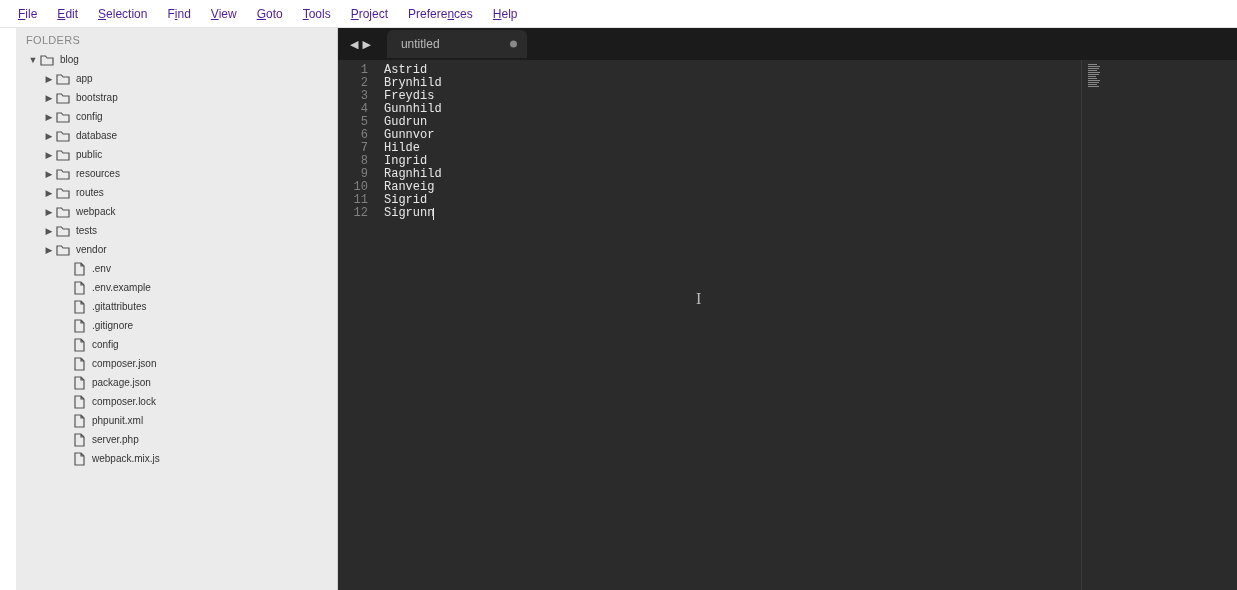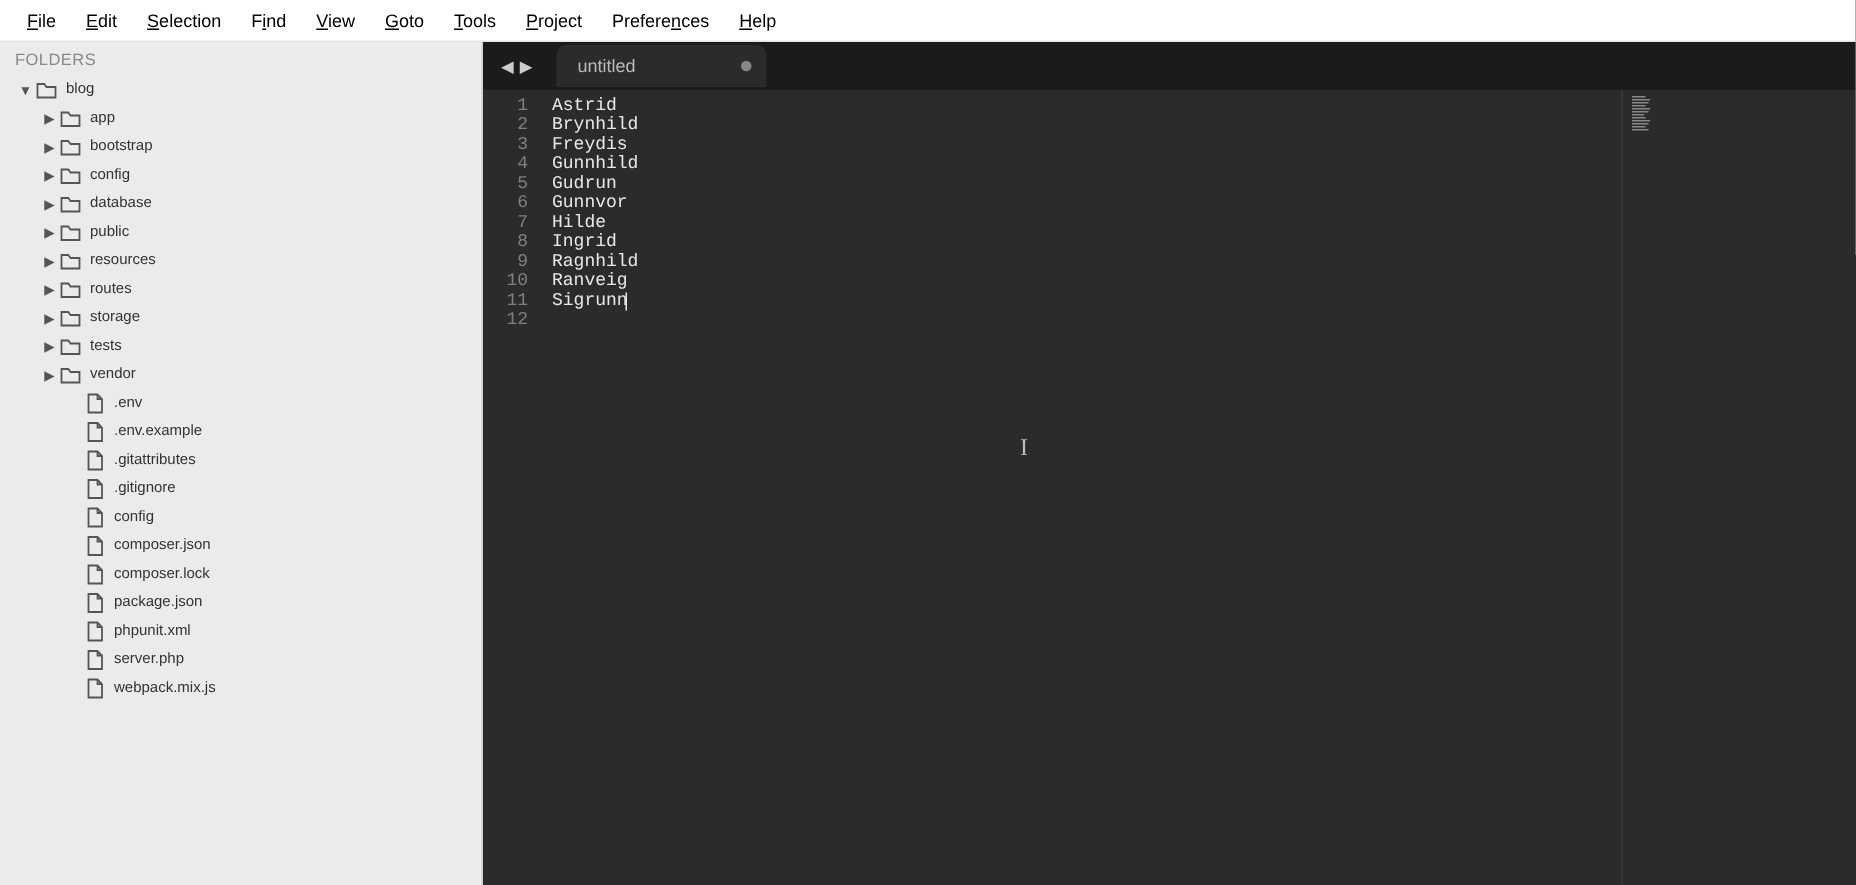--- a/index.html
+++ b/index.html
@@ -17,28 +17,29 @@
     display: flex;
     align-items: center;
     height: 28px;
     padding: 0 8px;
     background: #fff;
     border-bottom: 1px solid #e5e5e5;
   }
   .menubar .menu-item {
     padding: 4px 10px;
     cursor: default;
-    color: #000000;
+    color: #4c1d95;
     text-align: center;
   }
   .menubar .menu-item .ul { text-decoration: underline; }
   .main {
     flex: 1;
     display: flex;
     min-height: 0;
+    padding-left: 16px;
   }
   .sidebar {
     width: 322px;
     background: #ebebeb;
     display: flex;
     flex-direction: column;
     border-right: 1px solid #d0d0d0;
   }
   .sidebar-header {
     color: #888;
@@ -279,21 +280,21 @@
           <span class="label">routes</span>
         </div>
         <div class="tree-row">
           <span class="vindent" style="width: 24px;"></span>
           <span class="disclosure">▶</span>
           <span class="icon">
             <svg width="14" height="12" viewBox="0 0 14 12">
               <path class="folder-svg" d="M1 3 L1 11 L13 11 L13 4 L7 4 L5.5 2 L1 2 Z"></path>
             </svg>
           </span>
-          <span class="label">storage</span>
+          <span class="label">webpack</span>
         </div>
         <div class="tree-row">
           <span class="vindent" style="width: 24px;"></span>
           <span class="disclosure">▶</span>
           <span class="icon">
             <svg width="14" height="12" viewBox="0 0 14 12">
               <path class="folder-svg" d="M1 3 L1 11 L13 11 L13 4 L7 4 L5.5 2 L1 2 Z"></path>
             </svg>
           </span>
           <span class="label">tests</span>
@@ -369,31 +370,31 @@
           <span class="label">composer.json</span>
         </div>
         <div class="tree-row">
           <span class="vindent" style="width: 40px;"></span>
           <span class="disclosure"></span>
           <span class="icon">
             <svg width="12" height="14" viewBox="0 0 12 14">
               <path class="file-svg" d="M2 1 L8 1 L11 4 L11 13 L2 13 Z M8 1 L8 4 L11 4"></path>
             </svg>
           </span>
+          <span class="label">package.json</span>
+        </div>
+        <div class="tree-row">
+          <span class="vindent" style="width: 40px;"></span>
+          <span class="disclosure"></span>
+          <span class="icon">
+            <svg width="12" height="14" viewBox="0 0 12 14">
+              <path class="file-svg" d="M2 1 L8 1 L11 4 L11 13 L2 13 Z M8 1 L8 4 L11 4"></path>
+            </svg>
+          </span>
           <span class="label">composer.lock</span>
-        </div>
-        <div class="tree-row">
-          <span class="vindent" style="width: 40px;"></span>
-          <span class="disclosure"></span>
-          <span class="icon">
-            <svg width="12" height="14" viewBox="0 0 12 14">
-              <path class="file-svg" d="M2 1 L8 1 L11 4 L11 13 L2 13 Z M8 1 L8 4 L11 4"></path>
-            </svg>
-          </span>
-          <span class="label">package.json</span>
         </div>
         <div class="tree-row">
           <span class="vindent" style="width: 40px;"></span>
           <span class="disclosure"></span>
           <span class="icon">
             <svg width="12" height="14" viewBox="0 0 12 14">
               <path class="file-svg" d="M2 1 L8 1 L11 4 L11 13 L2 13 Z M8 1 L8 4 L11 4"></path>
             </svg>
           </span>
           <span class="label">phpunit.xml</span>
@@ -451,20 +452,21 @@
         <div class="line">Astrid</div>
           <div class="line">Brynhild</div>
           <div class="line">Freydis</div>
           <div class="line">Gunnhild</div>
           <div class="line">Gudrun</div>
           <div class="line">Gunnvor</div>
           <div class="line">Hilde</div>
           <div class="line">Ingrid</div>
           <div class="line">Ragnhild</div>
           <div class="line">Ranveig</div>
+          <div class="line">Sigrid</div>
           <div class="line">Sigrunn<span class="cursor"></span></div>
           <span class="ibeam" style="left:320px; top:230px;">I</span>
       </div>
       <div class="minimap" id="minimap">
           <div class="m-line" style="top: 4px; width: 9px;"></div>
           <div class="m-line" style="top: 6px; width: 12px;"></div>
           <div class="m-line" style="top: 8px; width: 10.5px;"></div>
           <div class="m-line" style="top: 10px; width: 9px;"></div>
           <div class="m-line" style="top: 12px; width: 12px;"></div>
           <div class="m-line" style="top: 14px; width: 10.5px;"></div>

